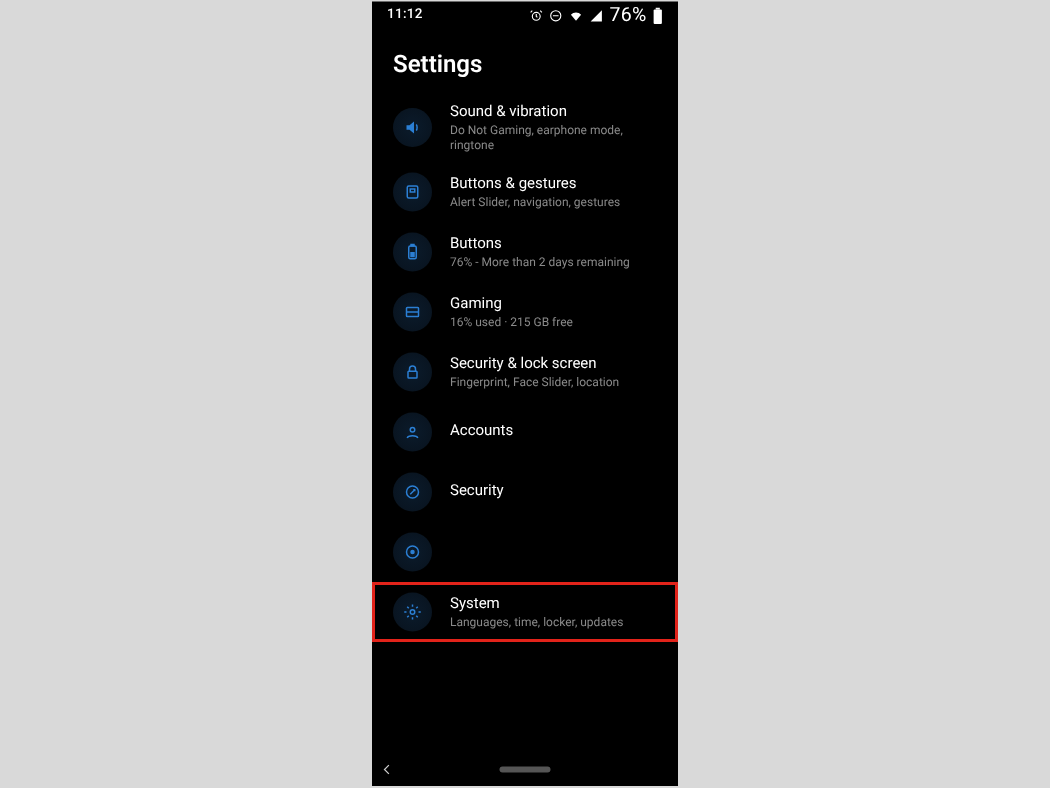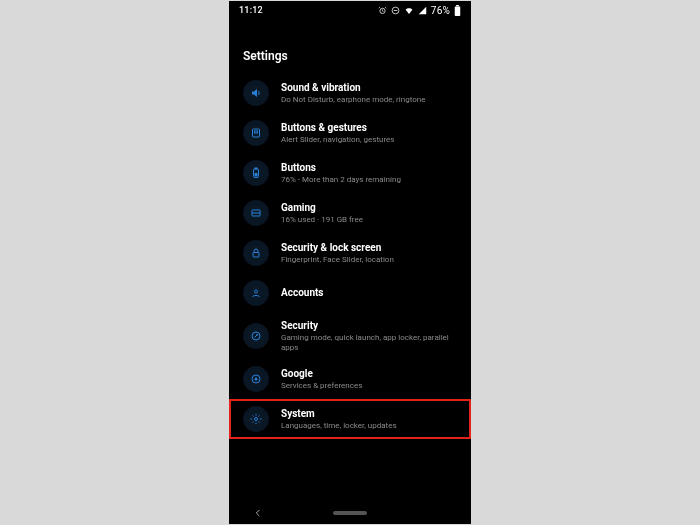--- a/index.html
+++ b/index.html
@@ -7,51 +7,50 @@
     background: #d9d9d9;
     width: 700px;
     height: 525px;
     overflow: hidden;
     font-family: -apple-system, Roboto, "Segoe UI", Arial, sans-serif;
     display: flex;
     align-items: flex-start;
     justify-content: center;
   }
   .phone {
-    width: 242px;
+    width: 204px;
     height: 523px;
     background: #000;
     position: relative;
     margin-top: 1px;
     overflow: hidden;
   }
   
   .statusbar {
     height: 18px;
     display: flex;
     align-items: center;
     padding: 0 10px 0 10px;
     color: #fff;
     font-size: 9px;
     letter-spacing: .2px;
   }
   .statusbar .time { font-weight: 500; }
   .statusbar .spacer { flex: 1; }
   .status-icons { display: flex; align-items: center; gap: 4px; }
   .status-icons svg, .status-icons .batt-pct { display: block; }
-  .batt-pct { font-size: 10px; }
+  .batt-pct { font-size: 13px; }
   
   .header {
     padding: 14px 14px 6px 14px;
   }
   .header-title {
     color: #fff;
-    font-size: 12px;
+    font-size: 16px;
     font-weight: 600;
-    margin-top: 16px;
   }
   
   .list { padding: 4px 0 0 0; }
   .item {
     display: flex;
     align-items: center;
     gap: 12px;
     padding: 7px 14px 7px 14px;
     cursor: pointer;
   }
@@ -65,21 +64,21 @@
     height: 26px;
     flex: 0 0 26px;
     border-radius: 50%;
     background: radial-gradient(circle at 50% 50%, #0b1b2b 0%, #08121d 100%);
     display: flex;
     align-items: center;
     justify-content: center;
   }
   .icon-circle svg { display: block; }
   .item-text { display: flex; flex-direction: column; gap: 1px; min-width: 0; }
-  .item-title { color: #fff; font-size: 10px; font-weight: 700; line-height: 1.2; }
+  .item-title { color: #fff; font-size: 10px; font-weight: 400; line-height: 1.2; }
   .item-sub { color: #8a8a8a; font-size: 8px; line-height: 1.2; }
   
   .navbar {
     position: absolute;
     bottom: 0; left: 0; right: 0;
     height: 22px;
     display: flex;
     align-items: center;
     justify-content: center;
     gap: 70px;
@@ -141,21 +140,21 @@
 
     <div class="item">
       <div class="icon-circle">
         <svg width="12" height="12" viewBox="0 0 24 24" fill="none" stroke="#2b7fd4" stroke-width="2">
             <path d="M4 9v6h4l6 5V4l-6 5H4z" fill="#2b7fd4" stroke="none"></path>
             <path d="M17 8c1.5 1.5 1.5 6.5 0 8"></path>
           </svg>
       </div>
       <div class="item-text">
         <span class="item-title">Sound &amp; vibration</span>
-        <span class="item-sub">Do Not Disturb, earphone mode, ringtone</span>
+        <span class="item-sub">Do Not Gaming, earphone mode, ringtone</span>
       </div>
     </div>
 
     <div class="item">
       <div class="icon-circle">
         <svg width="12" height="12" viewBox="0 0 24 24" fill="none" stroke="#2b7fd4" stroke-width="2">
             <rect x="5" y="4" width="14" height="16" rx="2"></rect>
             <rect x="9" y="8" width="6" height="4"></rect>
           </svg>
       </div>
@@ -181,21 +180,21 @@
 
     <div class="item">
       <div class="icon-circle">
         <svg width="12" height="12" viewBox="0 0 24 24" fill="none" stroke="#2b7fd4" stroke-width="2">
             <rect x="4" y="6" width="16" height="12" rx="1"></rect>
             <path d="M4 12h16"></path>
           </svg>
       </div>
       <div class="item-text">
         <span class="item-title">Gaming</span>
-        <span class="item-sub">16% used · 191 GB free</span>
+        <span class="item-sub">16% used · 215 GB free</span>
       </div>
     </div>
 
     <div class="item">
       <div class="icon-circle">
         <svg width="12" height="12" viewBox="0 0 24 24" fill="none" stroke="#2b7fd4" stroke-width="2">
             <rect x="6" y="11" width="12" height="9" rx="1"></rect>
             <path d="M8 11V8a4 4 0 018 0v3"></path>
           </svg>
       </div>
@@ -219,34 +218,29 @@
 
     <div class="item">
       <div class="icon-circle">
         <svg width="12" height="12" viewBox="0 0 24 24" fill="none" stroke="#2b7fd4" stroke-width="2">
             <circle cx="12" cy="12" r="8"></circle>
             <path d="M9 15l6-6M13 9h2v2"></path>
           </svg>
       </div>
       <div class="item-text">
         <span class="item-title">Security</span>
-        <span class="item-sub">Gaming mode, quick launch, app locker, parallel apps</span>
       </div>
     </div>
 
     <div class="item">
       <div class="icon-circle">
         <svg width="12" height="12" viewBox="0 0 24 24" fill="none" stroke="#2b7fd4" stroke-width="2">
             <circle cx="12" cy="12" r="8"></circle>
             <circle cx="12" cy="12" r="3" fill="#2b7fd4" stroke="none"></circle>
           </svg>
-      </div>
-      <div class="item-text">
-        <span class="item-title">Google</span>
-        <span class="item-sub">Services &amp; preferences</span>
       </div>
     </div>
 
     <div class="item hl">
       <div class="icon-circle">
         <svg width="12" height="12" viewBox="0 0 24 24" fill="none" stroke="#2b7fd4" stroke-width="2">
             <circle cx="12" cy="12" r="3"></circle>
             <path d="M12 2v3M12 19v3M4 12H1M23 12h-3M5 5l2 2M17 17l2 2M19 5l-2 2M7 17l-2 2"></path>
           </svg>
       </div>

